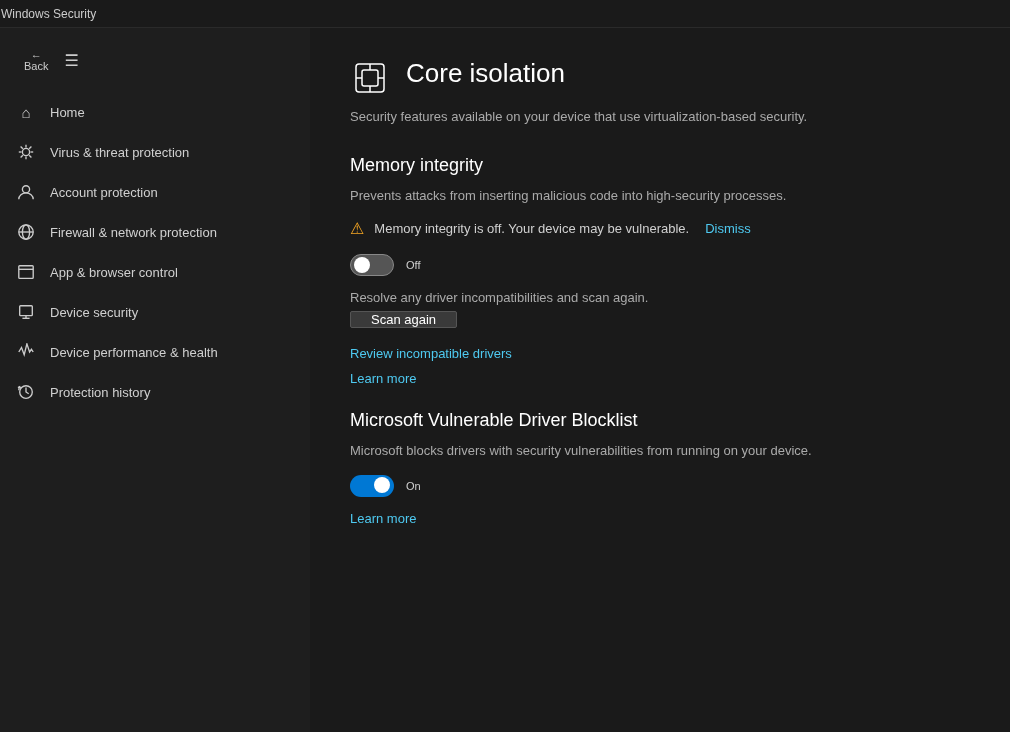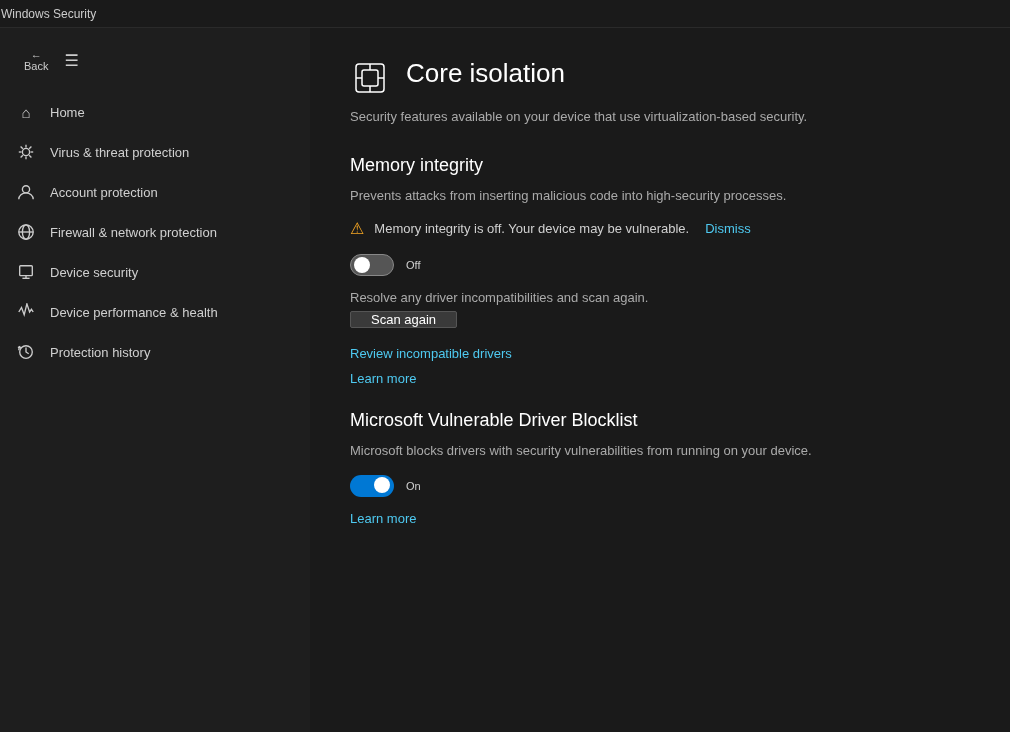--- a/index.html
+++ b/index.html
@@ -325,20 +325,29 @@
           <ellipse cx="10" cy="10" rx="8" ry="8"></ellipse>
           <ellipse cx="10" cy="10" rx="4" ry="8"></ellipse>
           <line x1="2" y1="10" x2="18" y2="10"></line>
         </svg>
       </span>
       <span class="nav-label">Firewall &amp; network protection</span>
     </div>
     <div class="nav-item">
       <span class="nav-icon">
         <svg viewBox="0 0 20 20" width="18" height="18" fill="none" stroke="#cccccc" stroke-width="1.5">
+          <rect x="2" y="3" width="16" height="14" rx="1"></rect>
+          <line x1="2" y1="7" x2="18" y2="7"></line>
+        </svg>
+      </span>
+      <span class="nav-label">App &amp; browser control</span>
+    </div>
+    <div class="nav-item">
+      <span class="nav-icon">
+        <svg viewBox="0 0 20 20" width="18" height="18" fill="none" stroke="#cccccc" stroke-width="1.5">
           <rect x="3" y="3" width="14" height="11" rx="1"></rect>
           <line x1="6" y1="17" x2="14" y2="17"></line>
           <line x1="10" y1="14" x2="10" y2="17"></line>
         </svg>
       </span>
       <span class="nav-label">Device security</span>
     </div>
     <div class="nav-item">
       <span class="nav-icon">
         <svg viewBox="0 0 20 20" width="18" height="18" fill="none" stroke="#cccccc" stroke-width="1.5">

